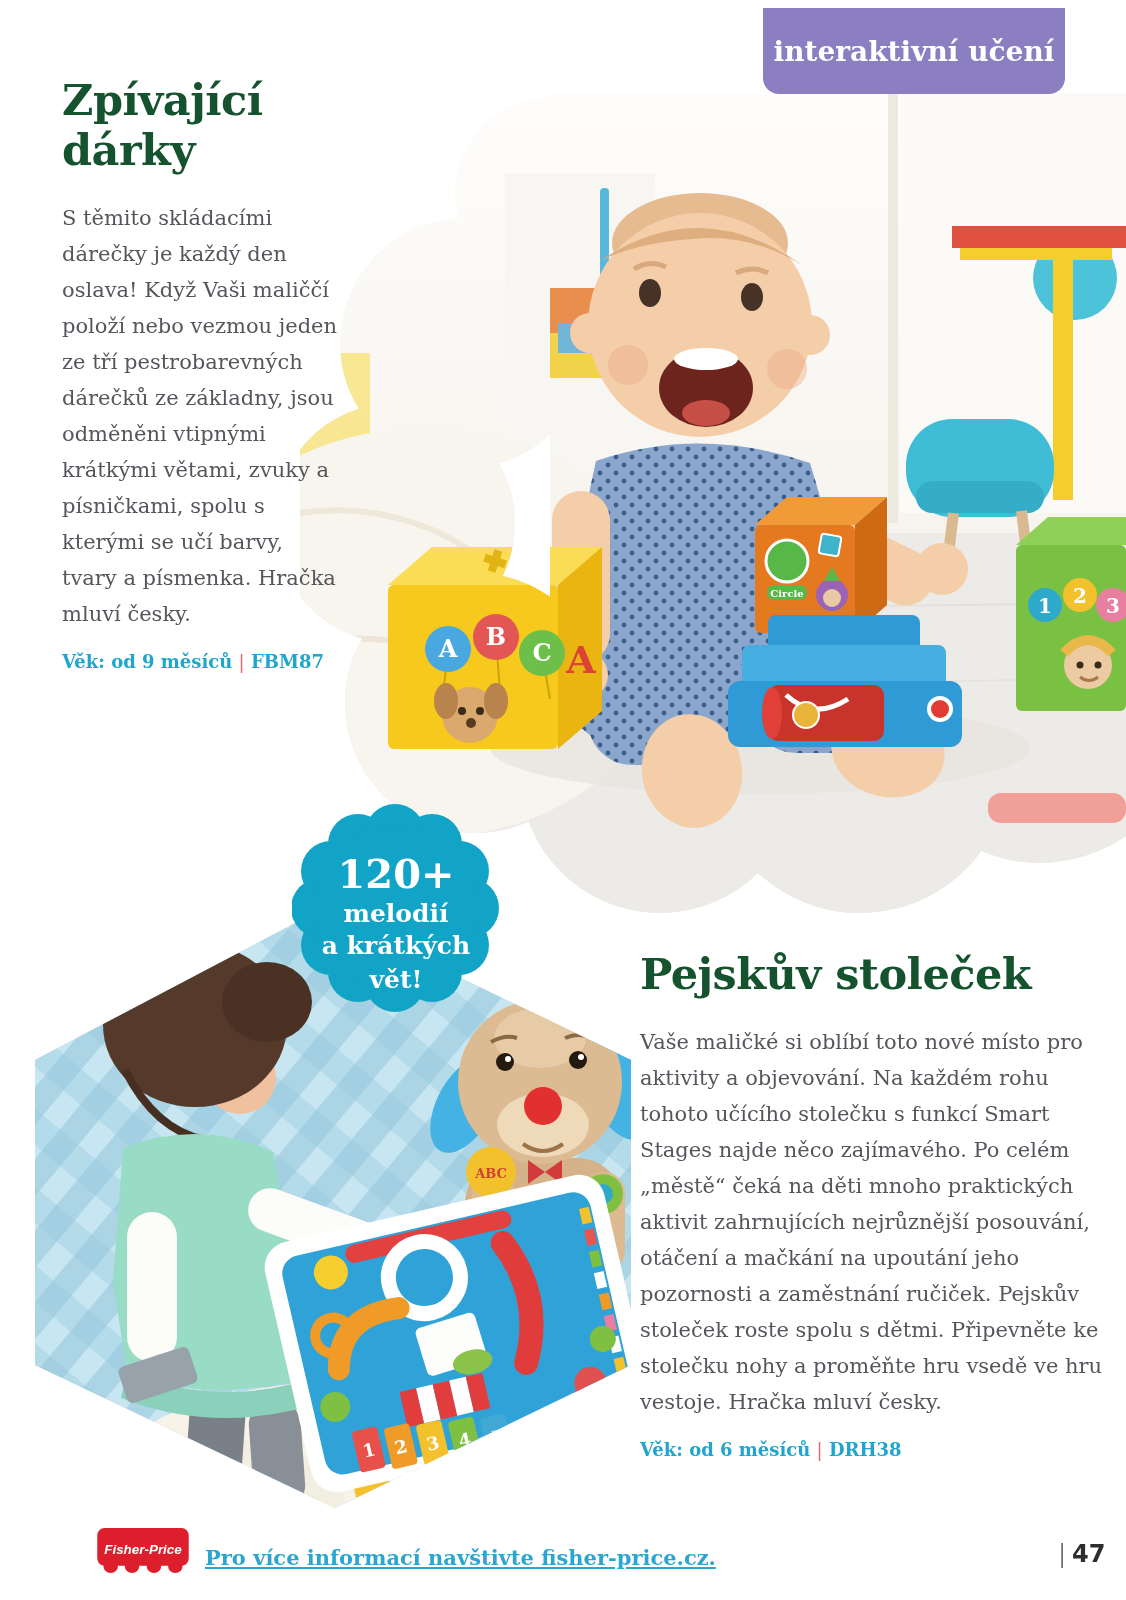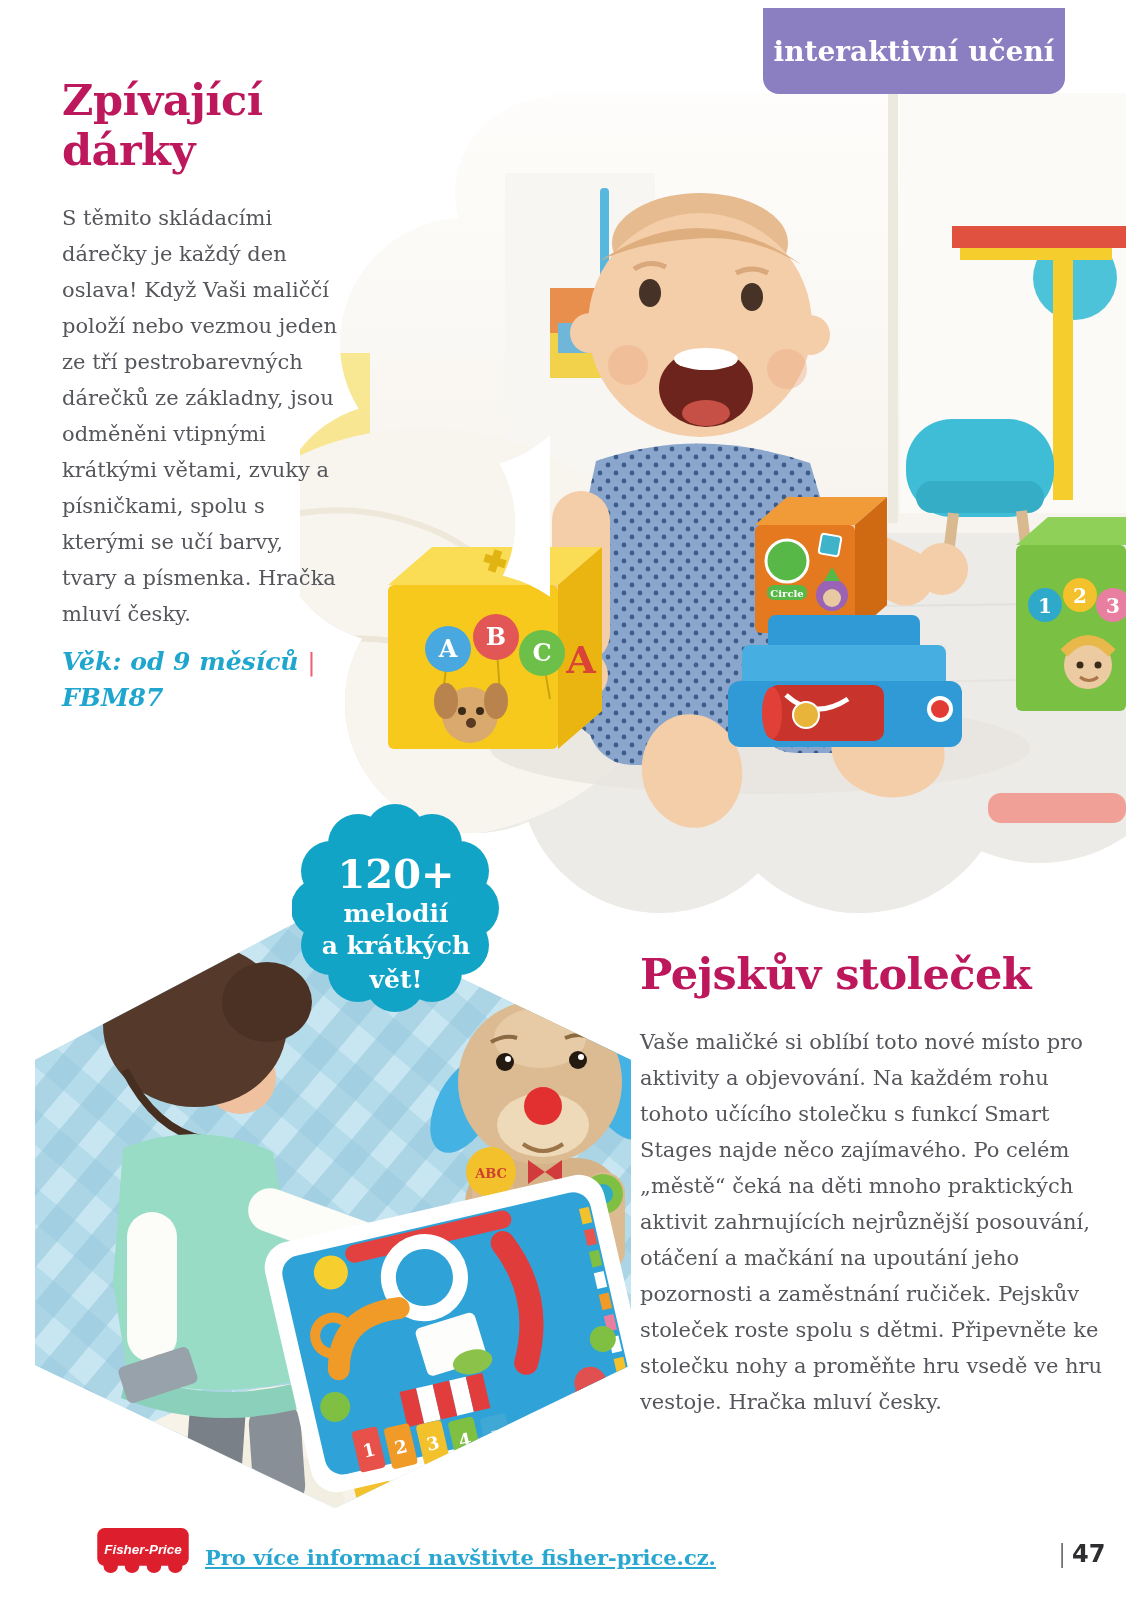--- a/index.html
+++ b/index.html
@@ -19,24 +19,24 @@
   
   .baby-photo { position:absolute; left:300px; top:85px; width:826px; height:822px; z-index:1; }
   .hex-photo  { position:absolute; left:35px;  top:902px; width:596px; height:598px; z-index:1; }
   
   .melody-badge { position:absolute; left:292px; top:794px; width:208px; height:214px; z-index:6; }
   .melody-badge text { fill:#ffffff; font-family:"DejaVu Serif", serif; font-weight:bold; text-anchor:middle; }
   
   .col-left  { position:absolute; left:62px;  top:68px;  width:278px; z-index:4; }
   .col-right { position:absolute; left:640px; top:942px; width:468px; z-index:4; }
   h1.product-title, h2.product-title {
-    color:#be185d; font-size:43px; line-height:1.16; font-weight:700; letter-spacing:-0.5px;
+    color:#14532d; font-size:43px; line-height:1.16; font-weight:700; letter-spacing:-0.5px;
   }
   .product-body { margin-top:24px; color:#54565b; font-size:21px; line-height:36px; }
-  .product-meta { margin-top:12px; color:#1ea6ce; font-size:25px; line-height:36px; font-weight:bold;font-style:italic; }
+  .product-meta { margin-top:12px; color:#1ea6ce; font-size:18px; line-height:36px; font-weight:bold; }
   .product-meta .sep { color:#ee5f6e; font-weight:normal; }
   
   .footer-logo { position:absolute; left:97px; top:1520px; width:92px; height:50px; z-index:4; }
   .footer-info { position:absolute; left:205px; top:1537px; color:#2aa7d1; font-size:21px; font-weight:600; z-index:4;text-decoration:underline; }
   .page-num { position:absolute; left:1058px; top:1532px; width:76px; text-align:left;
               color:#2e2e30; font-size:24px; z-index:4; font-family:"DejaVu Sans", sans-serif; }
   .page-num .bar { font-weight:200; margin-right:6px; color:#222; }
   .page-num .num { font-weight:600; }
 </style>
 </head>
@@ -335,20 +335,21 @@
 
   <div class="col-left">
     <h1 class="product-title">Zpívající dárky</h1>
     <p class="product-body">S těmito skládacími dárečky je každý den oslava! Když Vaši maliččí položí nebo vezmou jeden ze tří pestrobarevných dárečků ze základny, jsou odměněni vtipnými krátkými větami, zvuky a písničkami, spolu s kterými se učí barvy, tvary a písmenka. Hračka mluví česky.</p>
     <p class="product-meta"><span>Věk: od 9 měsíců</span> <span class="sep">|</span> <span>FBM87</span></p>
   </div>
 
   <div class="col-right">
     <h2 class="product-title">Pejskův stoleček</h2>
     <p class="product-body">Vaše maličké si oblíbí toto nové místo pro aktivity a objevování. Na každém rohu tohoto učícího stolečku s funkcí Smart Stages najde něco zajímavého. Po celém „městě“ čeká na děti mnoho praktických aktivit zahrnujících nejrůznější posouvání, otáčení a mačkání na upoutání jeho pozornosti a zaměstnání ručiček. Pejskův stoleček roste spolu s dětmi. Připevněte ke stolečku nohy a proměňte hru vsedě ve hru vestoje. Hračka mluví česky.</p>
+    <p class="product-meta"><span>Věk: od 6 měsíců</span> <span class="sep">|</span> <span>DRH38</span></p>
   </div>
 
   <svg class="footer-logo" viewBox="0 0 150 82">
     <g fill="#dd1f2d">
       <rect x="0" y="0" width="150" height="62" rx="12"></rect>
       <circle cx="22" cy="62" r="12"></circle>
         <circle cx="57" cy="62" r="12"></circle>
       <circle cx="93" cy="62" r="12"></circle>
         <circle cx="128" cy="62" r="12"></circle>
     </g>

